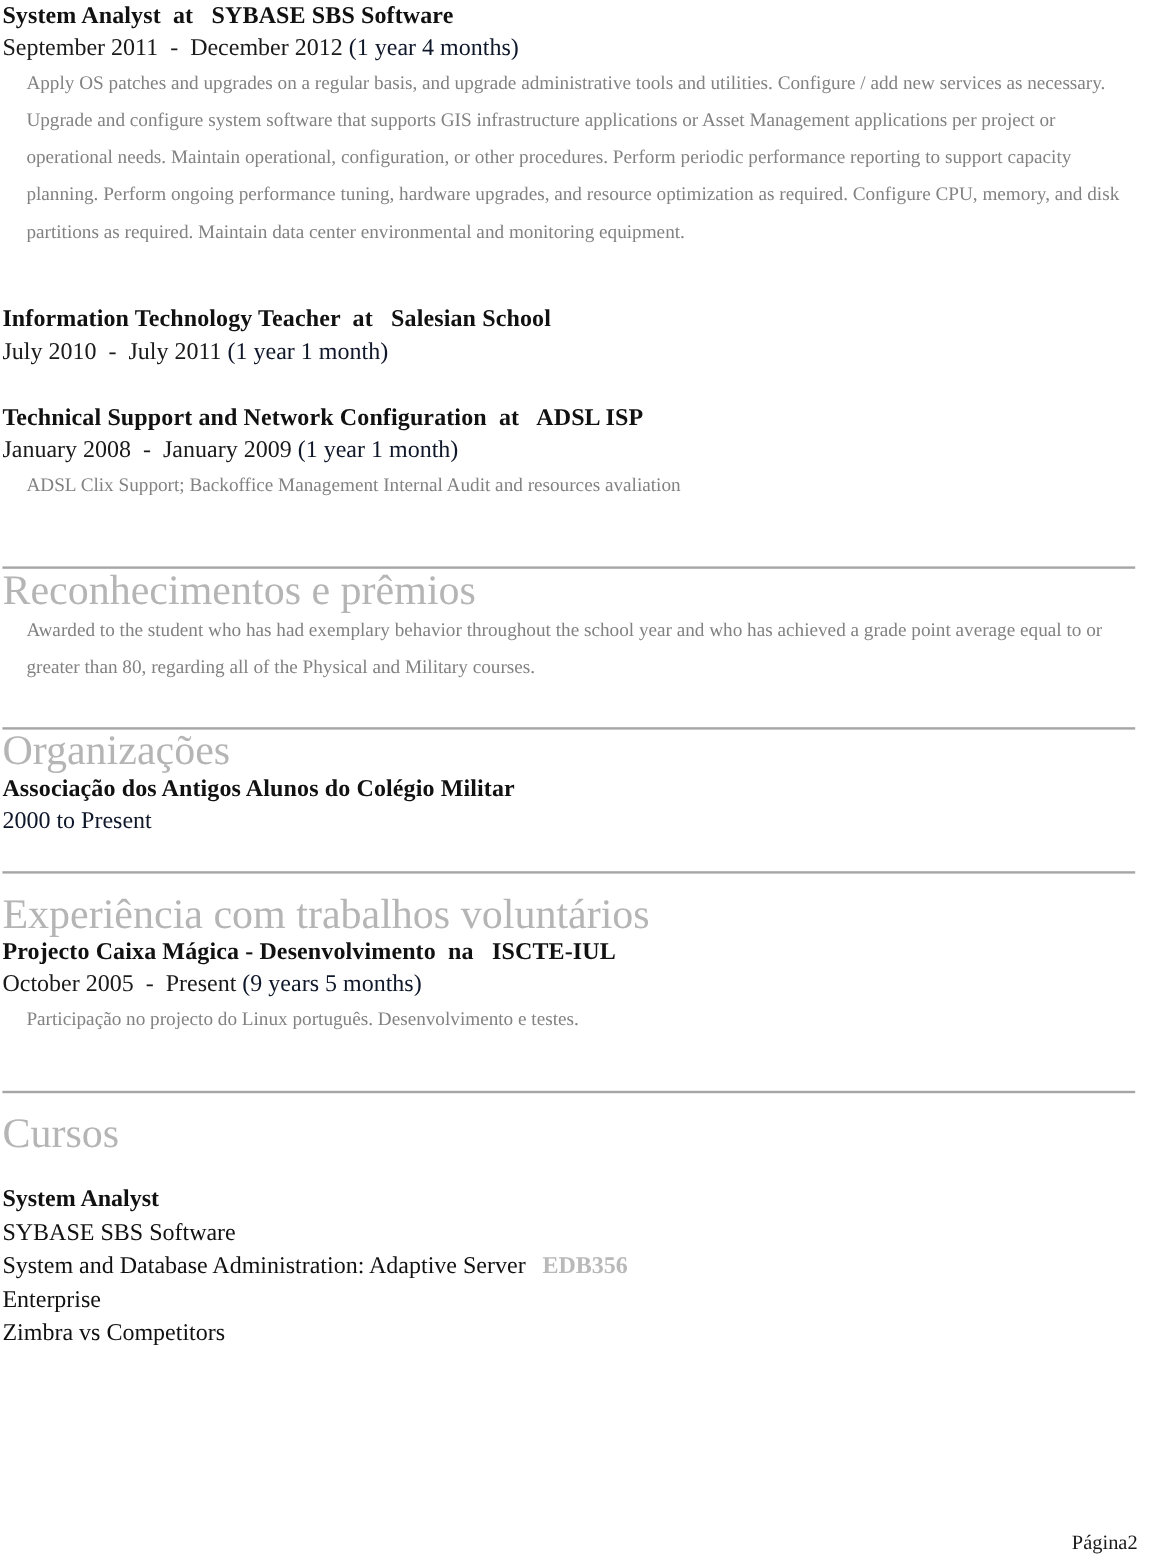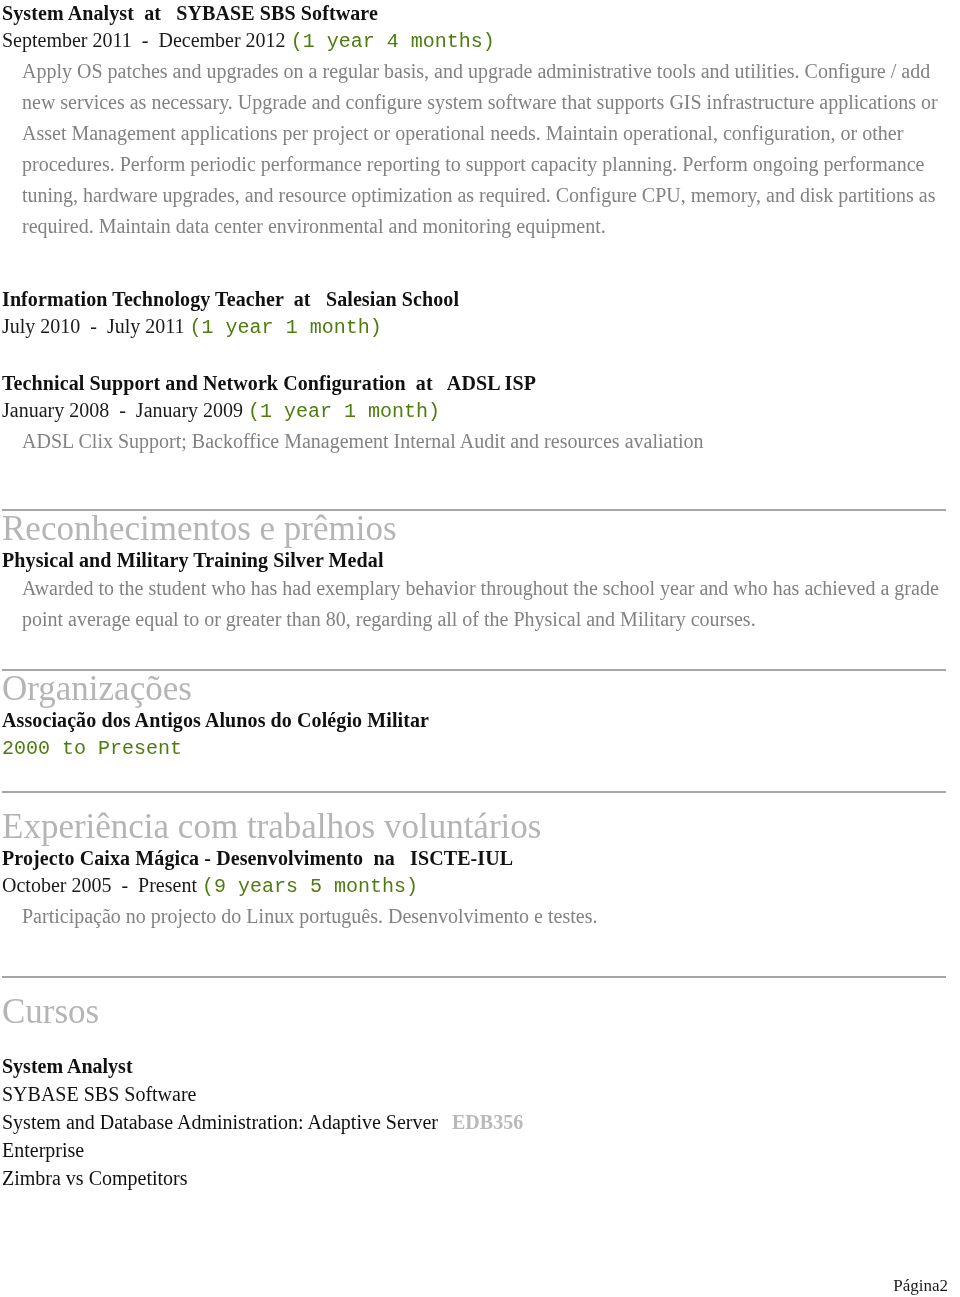--- a/index.html
+++ b/index.html
@@ -37,26 +37,25 @@
     letter-spacing: 0.1px;
     white-space: pre;
   }
   .entry-dates {
     font-size: 20px;
     line-height: 28px;
     color: #1a1a1a;
     white-space: pre;
   }
   .entry-dates .duration {
-    color: #4d7c0f;
+    color: #0f172a;
     font-weight: normal;
-    font-family: Liberation Mono, monospace;
   }
   .entry-body {
-    font-size: 20px;
+    font-size: 16px;
     line-height: 31px;
     color: #828282;
     margin-left: 20px;
     text-align: left;
     max-width: 930px;
   }
 
   
   .section-rule {
     border: 0;
@@ -125,21 +124,20 @@
       <div class="entry-title">Technical Support and Network Configuration  at   ADSL ISP</div>
       <div class="entry-dates"><span>January 2008  -  January 2009 </span><span class="duration">(1 year 1 month)</span></div>
       <div class="entry-body">ADSL Clix Support; Backoffice Management Internal Audit and resources avaliation</div>
     </div>
 
     <div class="spacer-52"></div>
 
     <hr class="section-rule">
     <div class="section-title">Reconhecimentos e prêmios</div>
     <div class="entry">
-      <div class="entry-title">Physical and Military Training Silver Medal</div>
       <div class="entry-body">Awarded to the student who has had exemplary behavior throughout the school year and who has achieved a grade point average equal to or greater than 80, regarding all of the Physical and Military courses.</div>
     </div>
 
     <div class="spacer-34"></div>
 
     <hr class="section-rule">
     <div class="section-title">Organizações</div>
     <div class="entry">
       <div class="entry-title">Associação dos Antigos Alunos do Colégio Militar</div>
       <div class="entry-dates"><span class="duration">2000 to Present</span></div>

